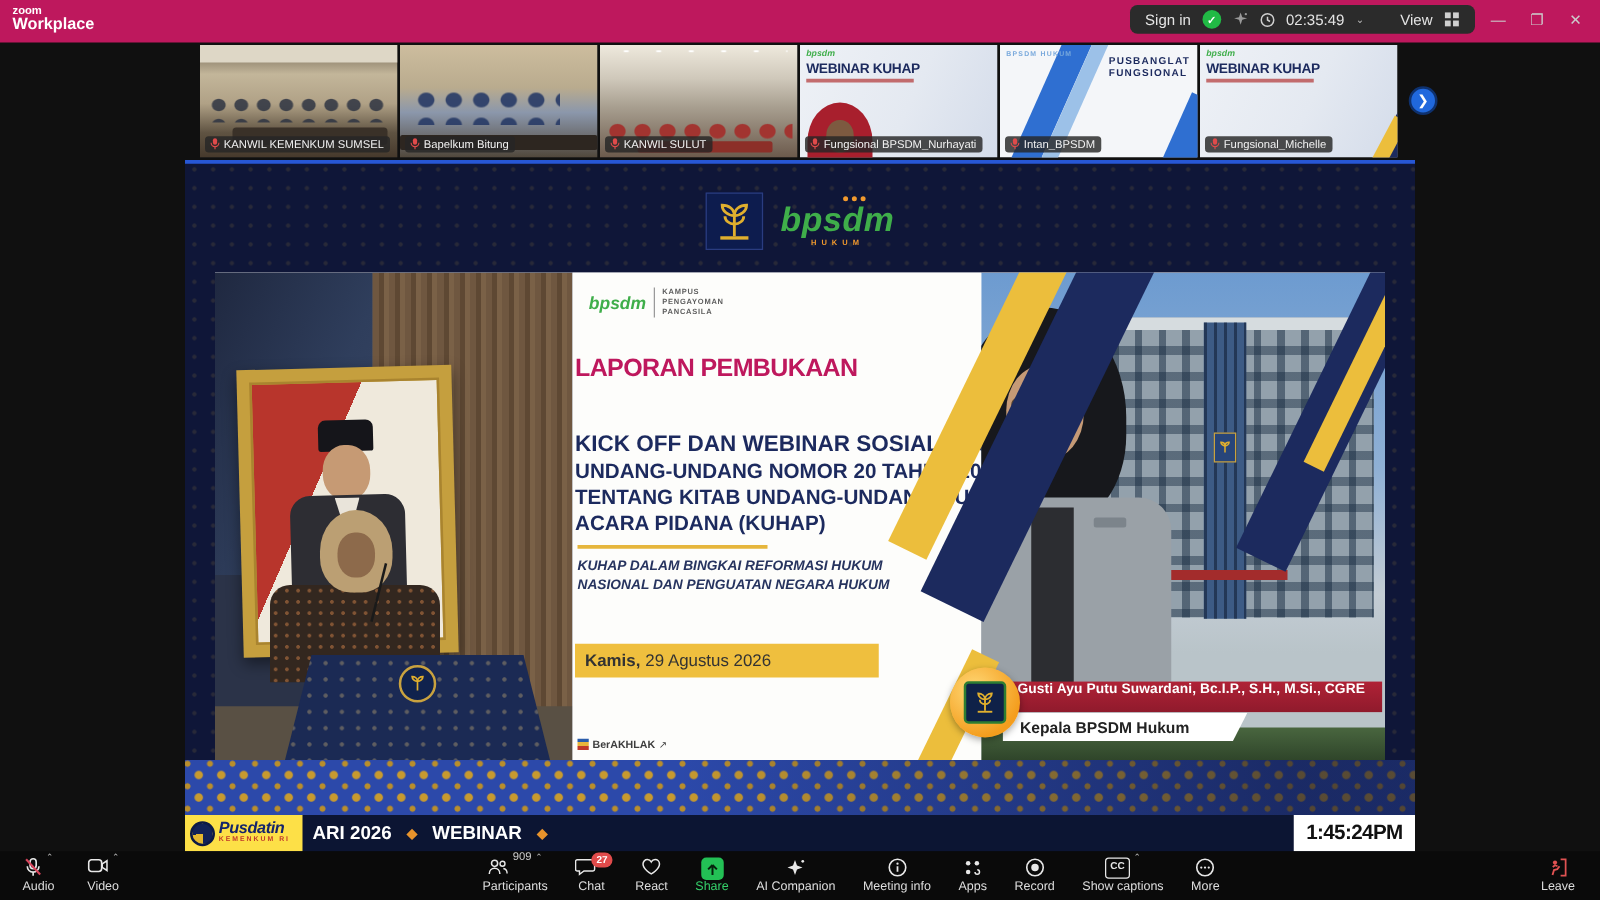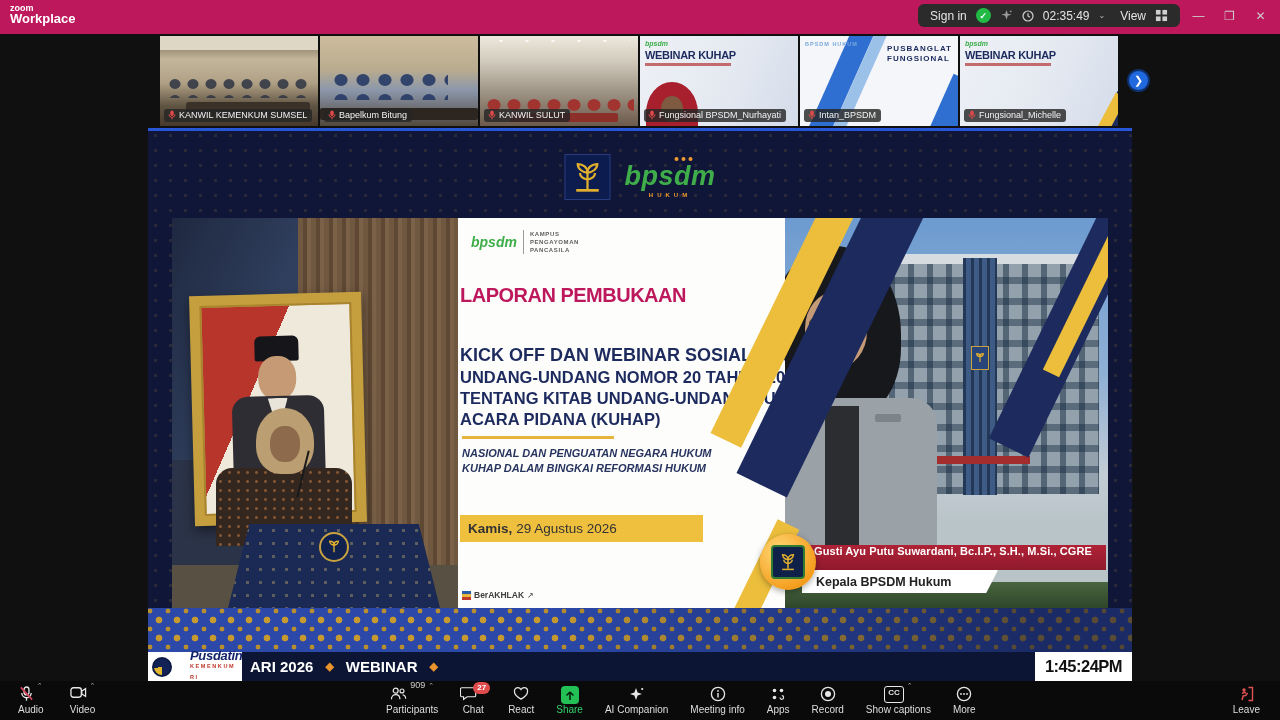--- a/index.html
+++ b/index.html
@@ -152,21 +152,21 @@
     clip-path:polygon(0 0,100% 0,94% 100%,0 100%)}
   .ribWhite span{color:#222;font-weight:800;font-size:12.5px;white-space:nowrap}
 
   .dotband{position:absolute;left:0;top:480px;width:100%;height:44px;background-color:#2c49aa;
     background-image:linear-gradient(90deg,rgba(15,22,56,0) 0 40%,rgba(15,22,56,.6) 90%),
       radial-gradient(#c79a2f 3px,transparent 3.7px),radial-gradient(#b98e2c 2.1px,transparent 2.7px);
     background-size:100% 100%,18px 18px,18px 18px;background-position:0 0,2px 3px,11px 12px}
 
   
   #ticker{position:absolute;left:0;top:524px;width:100%;height:29px;background:#0c1533;display:flex;align-items:stretch;z-index:12}
-  .tlogo{width:94px;background:#ffffff;display:flex;align-items:center;gap:18px;padding:0 4px;flex:none}
+  .tlogo{width:94px;background:#fde047;display:flex;align-items:center;gap:3px;padding:0 4px;flex:none}
   .ticon{width:20px;height:20px;border-radius:50%;flex:none;border:2px solid #0d1a45;
     background:conic-gradient(from 40deg,#122257 0 38%,#e4b72e 38% 62%,#122257 62% 100%)}
   .tbrand{display:flex;flex-direction:column;line-height:11px}
   .tb1{font-size:13px;font-weight:800;font-style:italic;color:#14246b;letter-spacing:-.3px}
   .tb2{font-size:5.5px;font-weight:800;color:#c0392b;letter-spacing:1.6px}
   .ttext{flex:1;display:flex;align-items:center;gap:12px;padding:0 8px;color:#fff;font-weight:700;font-size:15px;
     white-space:nowrap;overflow:hidden}
   .diam{color:#e8932c;font-size:11px;flex:none}
   .ttime{width:97px;background:#fff;color:#111;font-weight:800;font-size:16.5px;display:flex;align-items:center;
     justify-content:center;letter-spacing:-.5px;flex:none}
@@ -204,21 +204,21 @@
       <svg width="13" height="13" viewBox="0 0 14 14">
         <path d="M7 1l1.4 4.2L12.6 6 8.4 7.4 7 11.6 5.6 7.4 1.4 6l4.2-.8z" fill="#9a9a9a"></path>
         <circle cx="11.5" cy="2.5" r="1" fill="#9a9a9a"></circle>
       </svg>
       <svg width="12" height="12" viewBox="0 0 12 12">
         <circle cx="6" cy="6" r="5" fill="none" stroke="#cfcfcf" stroke-width="1.2"></circle>
         <path d="M6 3.3V6l2 1.2" fill="none" stroke="#cfcfcf" stroke-width="1.2"></path>
       </svg>
       <span>02:35:49</span>
       <span class="chevminis">⌄</span>
-      <span style="margin-left:6px">View</span>
+      <span style="margin-left:20px">View</span>
       <svg width="13" height="13" viewBox="0 0 14 14">
         <rect x="1" y="1" width="5" height="5" fill="#cfcfcf"></rect>
           <rect x="8" y="1" width="5" height="5" fill="#cfcfcf"></rect>
         <rect x="1" y="8" width="5" height="5" fill="#cfcfcf"></rect>
           <rect x="8" y="8" width="5" height="5" fill="#cfcfcf"></rect>
       </svg>
     </div>
     <div class="winbtns">
       <div class="winbtn">—</div>
       <div class="winbtn">❐</div>
@@ -408,22 +408,22 @@
         </div>
         <div class="stitle">LAPORAN PEMBUKAAN</div>
         <div class="ssub">
           <div class="l1">KICK OFF DAN WEBINAR SOSIALISASI</div>
           <div class="ln">UNDANG-UNDANG NOMOR 20 TAHUN 2025</div>
           <div class="ln">TENTANG KITAB UNDANG-UNDANG HUKUM</div>
           <div class="ln">ACARA PIDANA (KUHAP)</div>
         </div>
         <div class="rule"></div>
         <div class="tag">
+          <div>KUHAP DALAM BINGKAI REFORMASI HUKUM</div>
           <div>NASIONAL DAN PENGUATAN NEGARA HUKUM</div>
-          <div>KUHAP DALAM BINGKAI REFORMASI HUKUM</div>
         </div>
         <div class="dateband">
           <b>Kamis,</b>
             <span>29 Agustus 2026</span>
         </div>
         <div class="bera">
           <span class="beraflag"></span>
           <span class="beratxt">BerAKHLAK</span>
           <span class="beraarrow">↗</span>
         </div>

